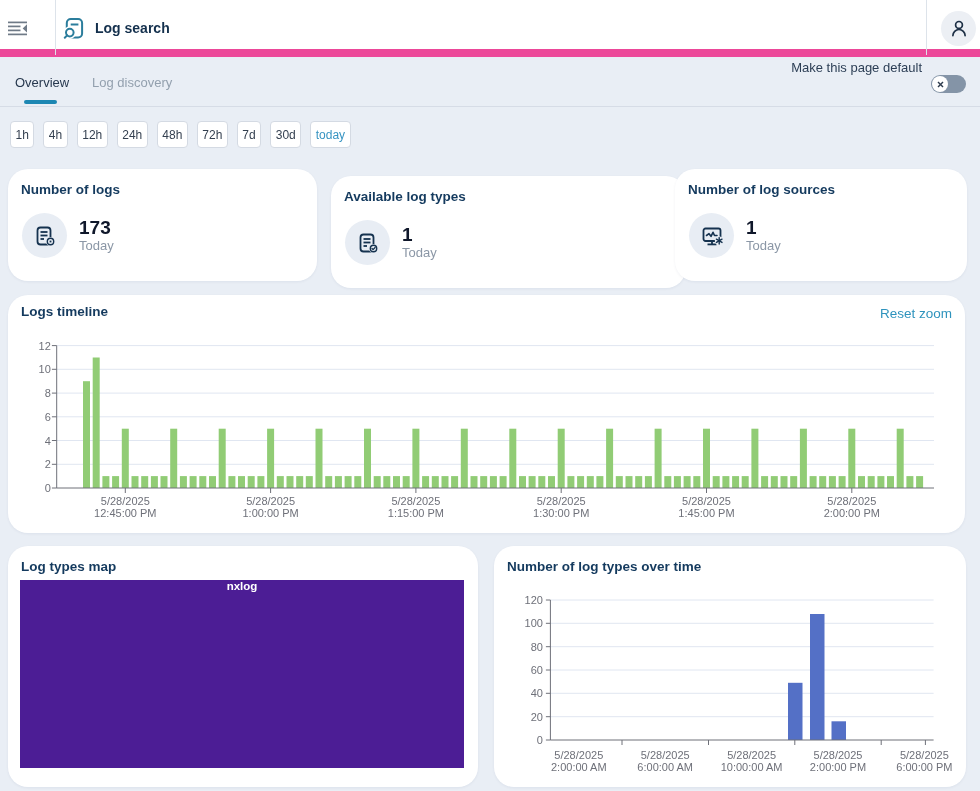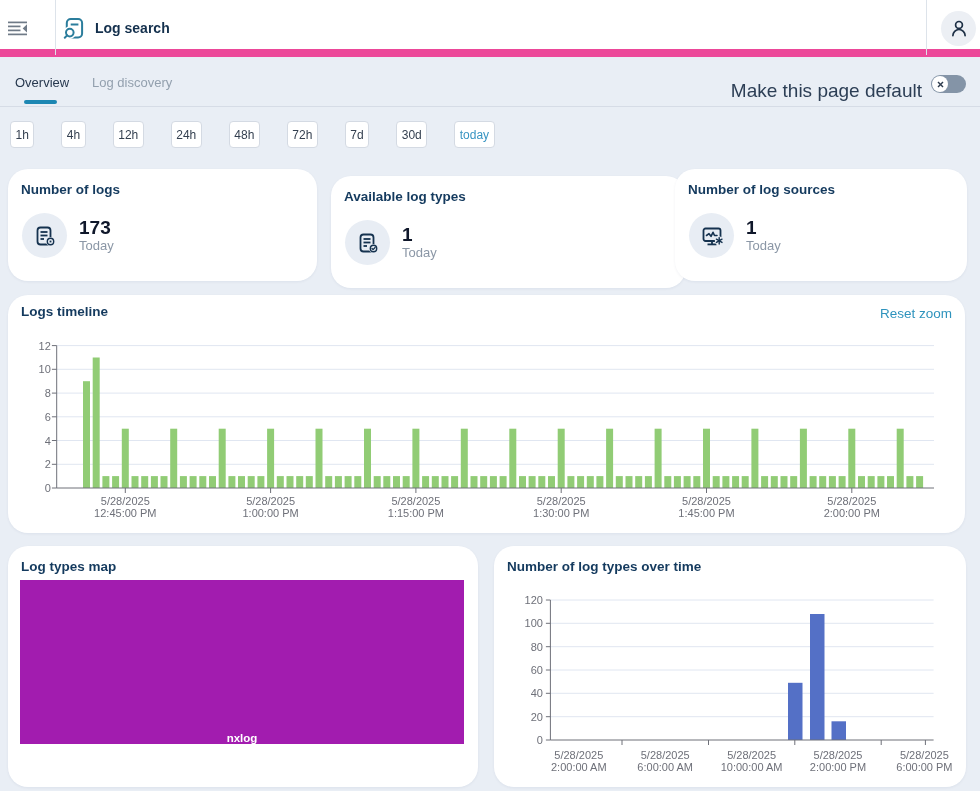--- a/index.html
+++ b/index.html
@@ -34,30 +34,30 @@
     <svg width="20" height="20" viewBox="0 0 20 20" fill="none">
       <circle cx="10" cy="5.9" r="3.4" stroke="#1d2f45" stroke-width="1.7"></circle>
       <path d="M3.9 16.6a6.1 6.1 0 0 1 12.2 0" stroke="#1d2f45" stroke-width="1.7" stroke-linecap="round"></path>
     </svg>
   </div>
 </div>
 <div class="abs" style="left:0;top:106px;width:980px;height:1px;background:#d6dce6"></div>
 <div class="abs" style="left:15px;top:75px;font-size:13px;color:#27384e">Overview</div>
 <div class="abs" style="left:24px;top:100px;width:33px;height:4px;border-radius:2px;background:#1d87b3"></div>
 <div class="abs" style="left:92px;top:75px;font-size:13px;color:#93a0ae">Log discovery</div>
-<div class="abs" style="right:58px;top:80px;font-size:19px;color:#2c3e55">Make this page default</div>
+<div class="abs" style="right:58px;top:60px;font-size:13px;color:#2c3e55">Make this page default</div>
 <div class="abs" style="left:931px;top:75px;width:35px;height:18px;border-radius:9px;background:#8494a7">
   <div class="abs" style="left:1px;top:1px;width:16px;height:16px;border-radius:50%;background:#fff;display:flex;align-items:center;justify-content:center">
       <svg width="7" height="7" viewBox="0 0 7 7">
         <line x1="1" y1="1" x2="6" y2="6" stroke="#2f3c4e" stroke-width="1.4"></line>
         <line x1="6" y1="1" x2="1" y2="6" stroke="#2f3c4e" stroke-width="1.4"></line>
       </svg>
     </div>
 </div>
-<div class="abs" style="left:10px;top:121px;display:flex;gap:27px">
+<div class="abs" style="left:10px;top:121px;display:flex;gap:9px">
   <div class="chip">1h</div>
     <div class="chip">4h</div>
     <div class="chip">12h</div>
     <div class="chip">24h</div>
     <div class="chip">48h</div>
     <div class="chip">72h</div>
     <div class="chip">7d</div>
     <div class="chip">30d</div>
     <div class="chip tdy">today</div>
 </div>
@@ -242,21 +242,21 @@
       <line x1="698.5" y1="193.0" x2="698.5" y2="198.0" stroke="#6E7079" stroke-width="1"></line>
       <text x="698.5" y="209.5" font-size="11" fill="#6E7079" text-anchor="middle">5/28/2025</text>
       <text x="698.5" y="221.5" font-size="11" fill="#6E7079" text-anchor="middle">1:45:00 PM</text>
       <line x1="843.8" y1="193.0" x2="843.8" y2="198.0" stroke="#6E7079" stroke-width="1"></line>
       <text x="843.8" y="209.5" font-size="11" fill="#6E7079" text-anchor="middle">5/28/2025</text>
       <text x="843.8" y="221.5" font-size="11" fill="#6E7079" text-anchor="middle">2:00:00 PM</text>
     </svg>
 </div>
 <div class="card" style="left:8px;top:546px;width:470px;height:241px">
   <div class="ctitle">Log types map</div>
-  <div class="abs" style="left:12px;top:34px;width:444px;height:164px;background:#a21caf;display:flex;align-items:flex-end;justify-content:center">
+  <div class="abs" style="left:12px;top:34px;width:444px;height:188px;background:#4c1d95;display:flex;align-items:flex-start;justify-content:center">
     <span style="color:#fff;font-size:11.5px;font-weight:bold">nxlog</span>
   </div>
 </div>
 <div class="card" style="left:494px;top:546px;width:472px;height:241px">
   <div class="ctitle">Number of log types over time</div>
   <svg width="472" height="241" viewBox="0 0 472 241" style="position:absolute;left:0;top:0">
       <line x1="56.4" y1="170.7" x2="439.6" y2="170.7" stroke="#E0E6F1" stroke-width="1"></line>
       <line x1="56.4" y1="147.3" x2="439.6" y2="147.3" stroke="#E0E6F1" stroke-width="1"></line>
       <line x1="56.4" y1="124.0" x2="439.6" y2="124.0" stroke="#E0E6F1" stroke-width="1"></line>
       <line x1="56.4" y1="100.7" x2="439.6" y2="100.7" stroke="#E0E6F1" stroke-width="1"></line>

